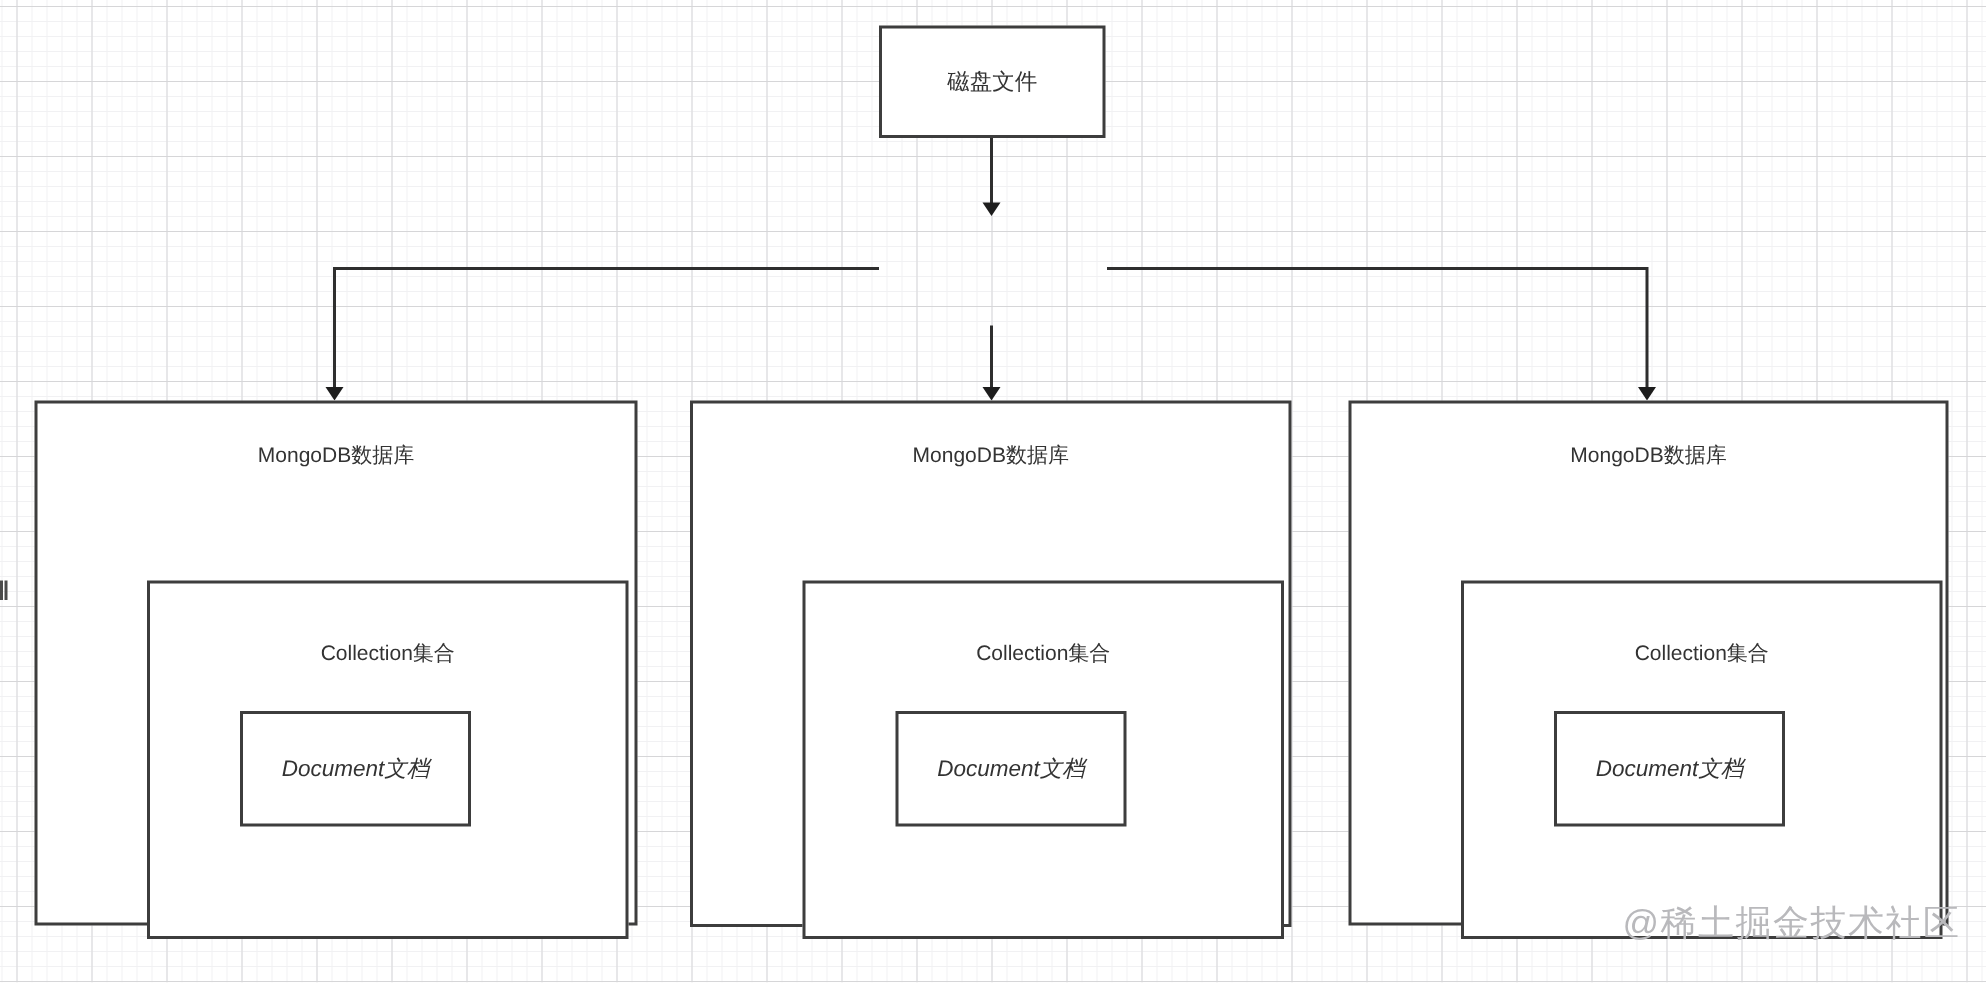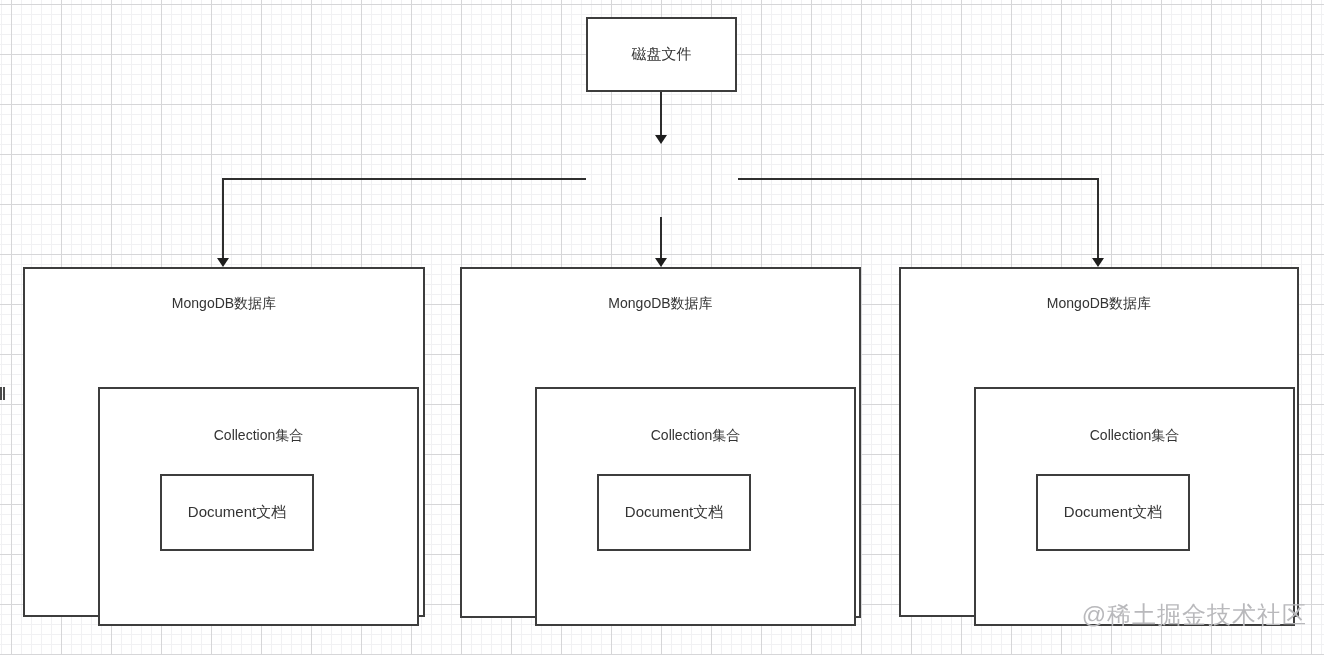--- a/index.html
+++ b/index.html
@@ -83,21 +83,21 @@
 
   
   .n-disk      { left: 586px; top: 17px;  width: 151px; height: 75px; }
   .n-instance  { left: 586px; top: 143px; width: 152px; height: 74px; }
 
   .g-db-0 { left: 23px;  top: 267px; width: 402px; height: 350px; }
   .g-db-1 { left: 460px; top: 267px; width: 401px; height: 351px; }
   .g-db-2 { left: 899px; top: 267px; width: 400px; height: 350px; }
 
   .g-col { left: 73px; top: 87px; width: 321px; height: 239px; margin-top: 31px; }
-  .n-doc { left: 60px; top: 85px; width: 154px; height: 77px; }
+  .n-doc { left: 60px; top: 85px; width: 154px; height: 77px; font-style: italic; }
 
   .c-v-top        { left: 660px;  top: 92px;  height: 45px; }
   .c-trunk-left   { left: 222px;  top: 178px; width: 364px; }
   .c-trunk-right  { left: 738px;  top: 178px; width: 360px; }
   .c-drop-left    { left: 222px;  top: 178px; height: 81px; }
   .c-drop-mid     { left: 660px;  top: 217px; height: 42px; }
   .c-drop-right   { left: 1097px; top: 178px; height: 81px; }
 
   .a-instance { left: 655px;  top: 135px; }
   .a-left     { left: 217px;  top: 258px; }

